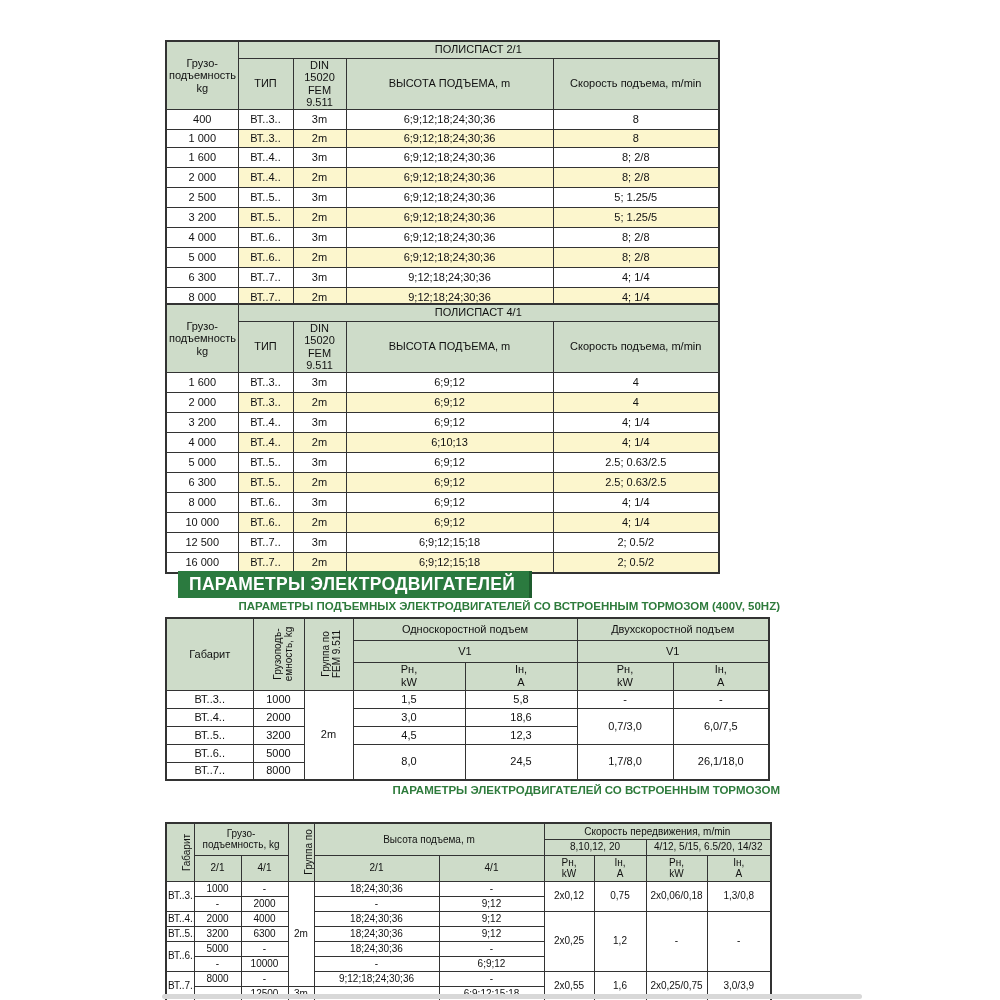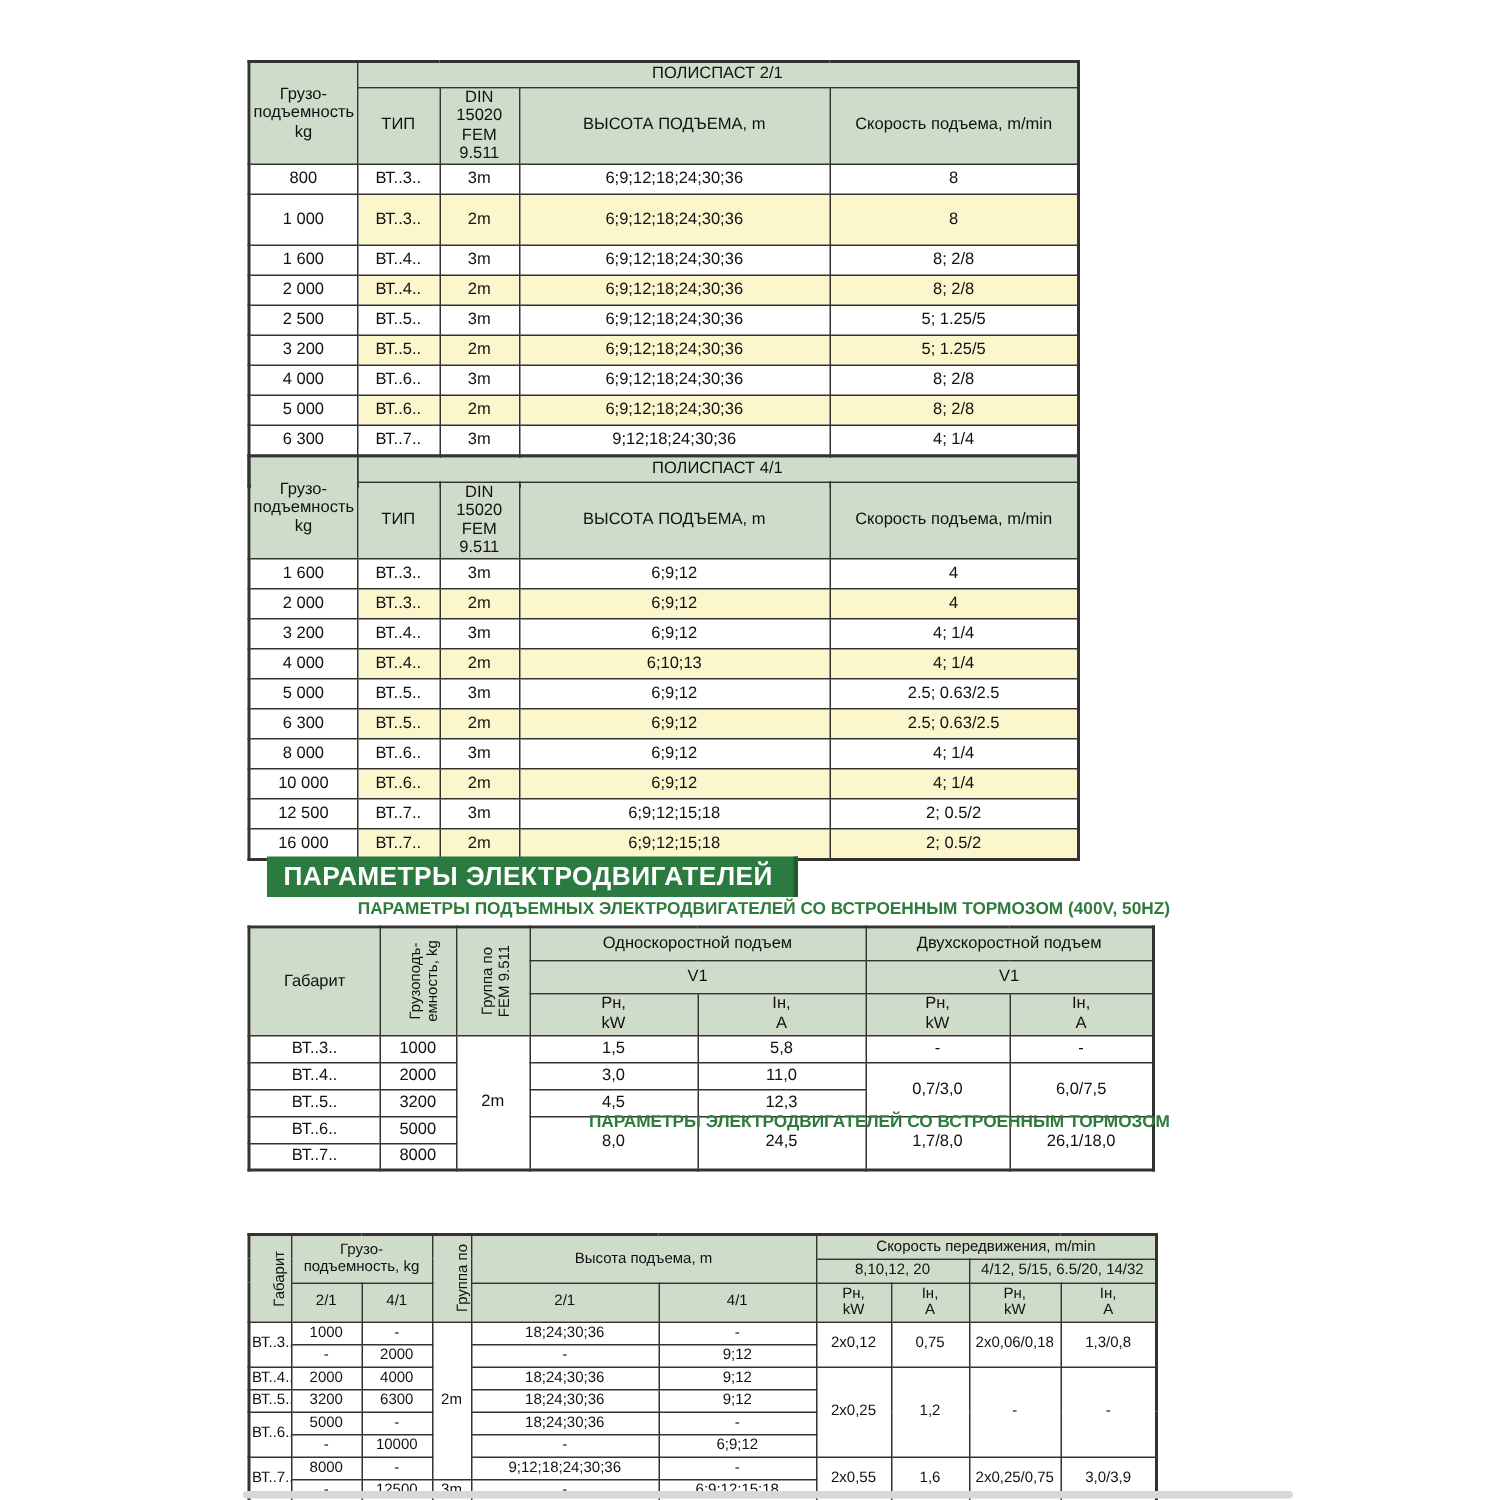--- a/index.html
+++ b/index.html
@@ -46,27 +46,27 @@
       <th class="hd" colspan="4">ПОЛИСПАСТ 2/1</th>
     </tr>
     <tr style="height:40px">
       <th class="hd">ТИП</th>
       <th class="hd">DIN 15020
 FEM 9.511</th>
       <th class="hd">ВЫСОТА ПОДЪЕМА, m</th>
       <th class="hd">Скорость подъема, m/min</th>
     </tr>
     <tr style="height:20px">
-          <td class="cap">800</td>
+          <td class="cap">400</td>
           <td>ВТ..3..</td>
           <td>3m</td>
           <td>6;9;12;18;24;30;36</td>
           <td>8</td>
         </tr>
-    <tr style="height:34px" class="y">
+    <tr style="height:18px" class="y">
           <td class="cap">1 000</td>
           <td>ВТ..3..</td>
           <td>2m</td>
           <td>6;9;12;18;24;30;36</td>
           <td>8</td>
         </tr>
     <tr style="height:20px">
           <td class="cap">1 600</td>
           <td>ВТ..4..</td>
           <td>3m</td>
@@ -264,21 +264,21 @@
       <td rowspan="5">2m</td>
       <td>1,5</td>
       <td>5,8</td>
       <td>-</td>
       <td>-</td>
     </tr>
     <tr style="height:18px">
       <td>ВТ..4..</td>
       <td>2000</td>
       <td>3,0</td>
-      <td>11,0</td>
+      <td>18,6</td>
       <td rowspan="2">0,7/3,0</td>
       <td rowspan="2">6,0/7,5</td>
     </tr>
     <tr style="height:18px">
       <td>ВТ..5..</td>
       <td>3200</td>
       <td>4,5</td>
       <td>12,3</td>
     </tr>
     <tr style="height:18px">
@@ -289,21 +289,21 @@
       <td rowspan="2">1,7/8,0</td>
       <td rowspan="2">26,1/18,0</td>
     </tr>
     <tr style="height:18px">
       <td>ВТ..7..</td>
       <td>8000</td>
     </tr>
   </tbody>
     </table>
 
-  <div class="subtitle" style="top:741px;">
+  <div class="subtitle" style="top:783px;">
     <div>ПАРАМЕТРЫ ЭЛЕКТРОДВИГАТЕЛЕЙ СО ВСТРОЕННЫМ ТОРМОЗОМ</div>
   </div>
 
   <table class="t4" style="left:165px;top:822px;width:605px;">
     <colgroup>
         <col style="width:28px">
         <col style="width:47px">
         <col style="width:47px">
         <col style="width:26px">
         <col style="width:125px">

